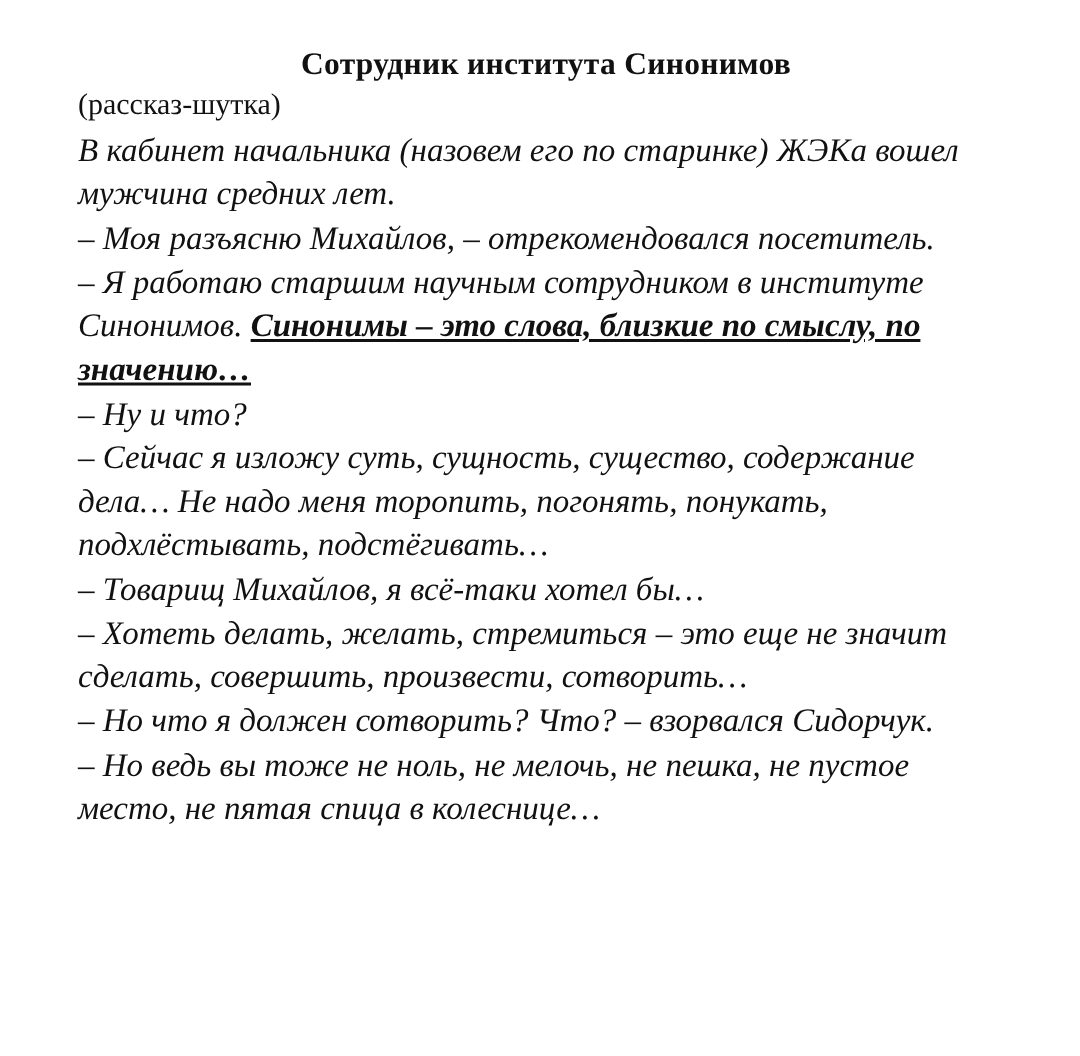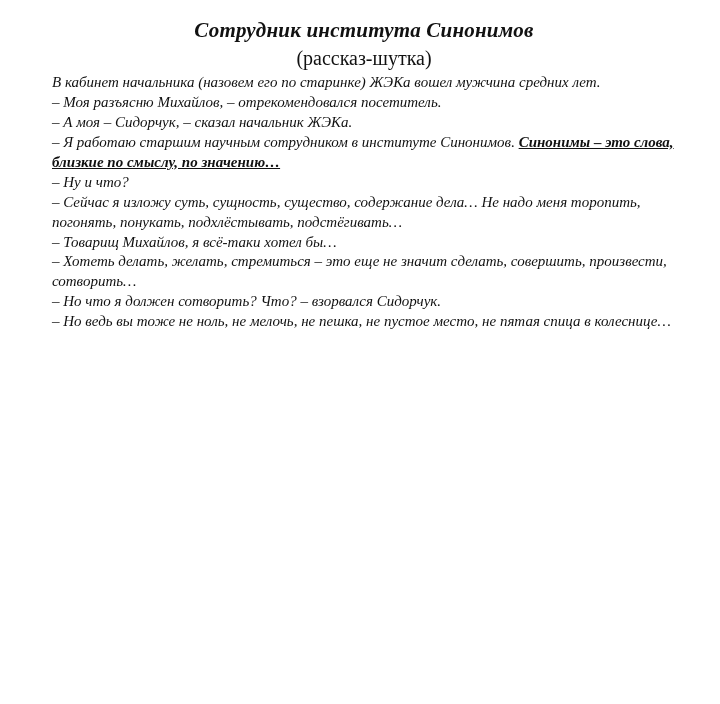--- a/index.html
+++ b/index.html
@@ -19,32 +19,30 @@
     height: 704px;
     box-sizing: border-box;
     padding: 14px 44px 0 52px;
   }
   .doc-title {
     text-align: center;
     font-weight: bold;
     font-size: 21px;
     line-height: 1.22;
     letter-spacing: 0.2px;
-    margin: 4px 0 2px 0;
-    font-style: italic;
+    margin: 16px 0 2px 0;
   }
   .doc-subtitle {
-    text-align: center;
     font-size: 20px;
     line-height: 1.22;
     margin: 0 0 3px 0;
   }
   .body-text {
     font-style: italic;
-    font-size: 15px;
+    font-size: 22px;
     line-height: 1.33;
     text-align: left;
   }
   .para {
     margin: 0;
     text-indent: 0;
   }
   .emph-bold-underline {
     font-weight: bold;
     text-decoration: underline;
@@ -56,21 +54,20 @@
 
 <div class="page">
 
   <div class="doc-title">Сотрудник института Синонимов</div>
   <div class="doc-subtitle">(рассказ-шутка)</div>
 
   <div class="body-text">
 
     <p class="para">В кабинет начальника (назовем его по старинке) ЖЭКа вошел мужчина средних лет.</p>
     <p class="para">– Моя разъясню Михайлов, – отрекомендовался посетитель.</p>
-    <p class="para">– А моя – Сидорчук, – сказал начальник ЖЭКа.</p>
 
     <p class="para"><span>– Я работаю старшим научным сотрудником в институте Синонимов. </span><span class="emph-bold-underline">Синонимы – это слова, близкие по смыслу, по значению…</span></p>
 
     <p class="para">– Ну и что?</p>
     <p class="para">– Сейчас я изложу суть, сущность, существо, содержание дела… Не надо меня торопить, погонять, понукать, подхлёстывать, подстёгивать…</p>
     <p class="para">– Товарищ Михайлов, я всё-таки хотел бы…</p>
     <p class="para">– Хотеть делать, желать, стремиться – это еще не значит сделать, совершить, произвести, сотворить…</p>
     <p class="para">– Но что я должен сотворить? Что? – взорвался Сидорчук.</p>
     <p class="para">– Но ведь вы тоже не ноль, не мелочь, не пешка, не пустое место, не пятая спица в колеснице…</p>
 

